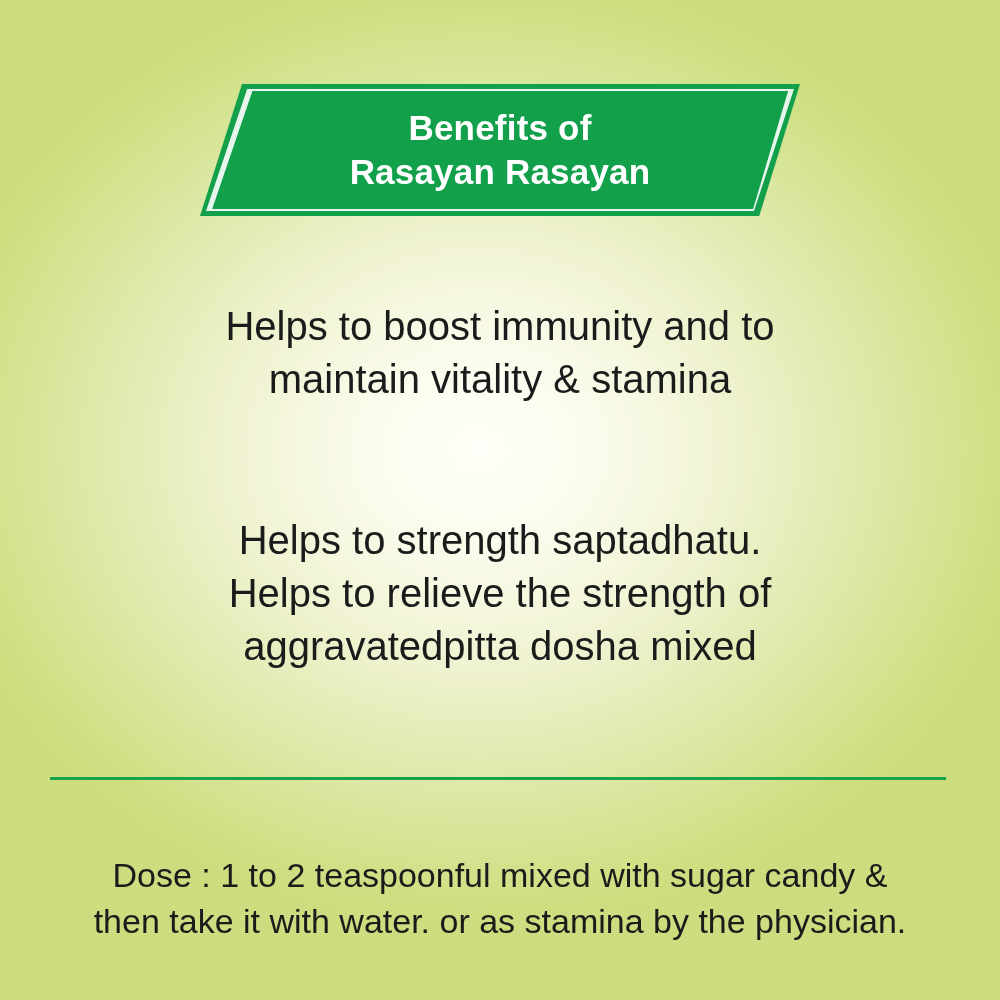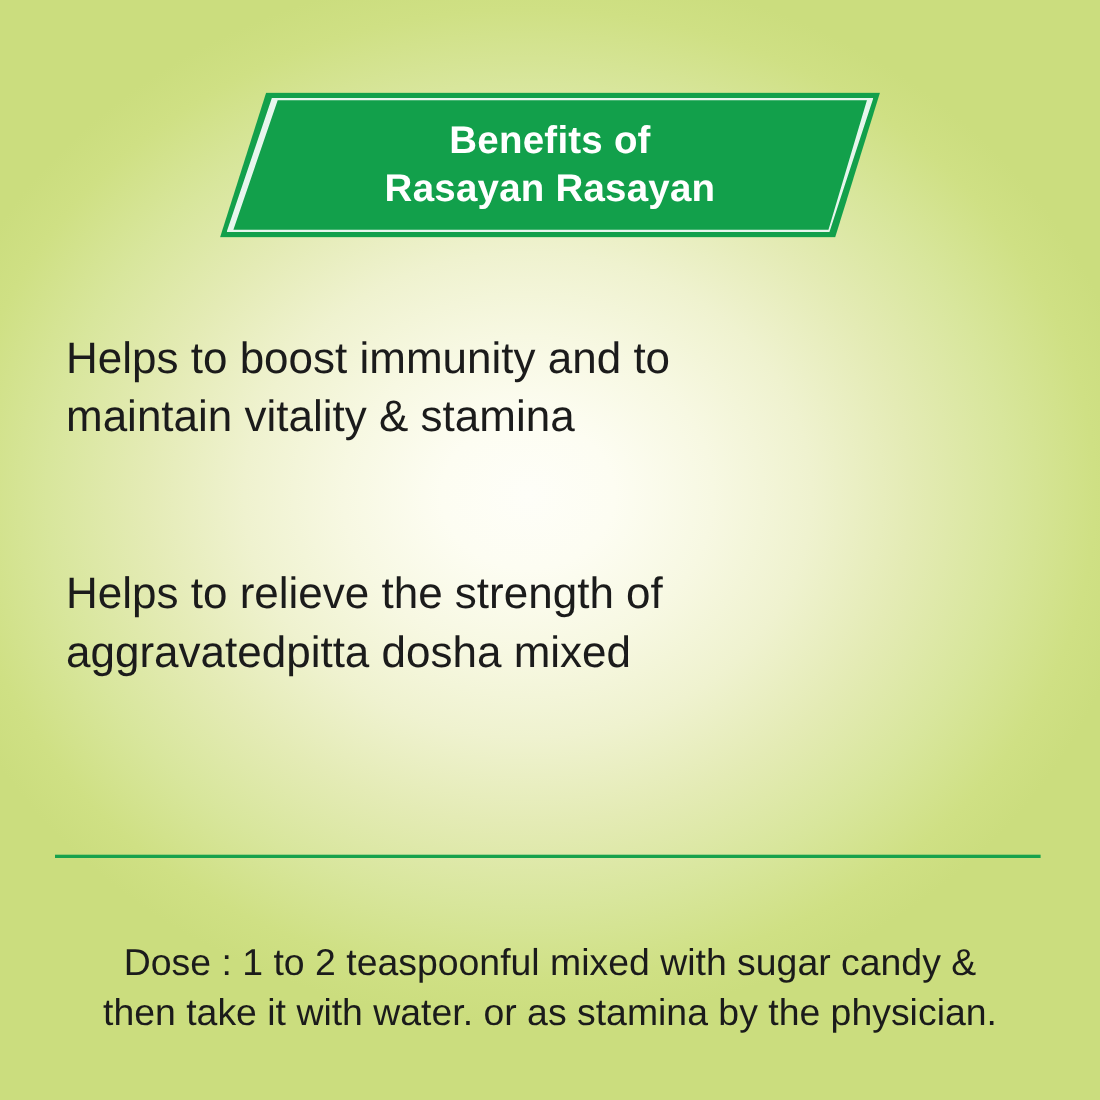--- a/index.html
+++ b/index.html
@@ -82,20 +82,21 @@
     font-stretch: condensed;
   }
   #banner-title .tline { display: block; }
 
   
   #body-copy {
     position: absolute;
     left: 60px;
     width: 880px;
     top: 300px;
+    text-align: center;
     color: #1b1b1b;
     font-size: 40px;
     line-height: 53px;
     font-weight: 400;
     font-stretch: condensed;
   }
   .para { margin: 0; }
   .para-line { display: block; white-space: nowrap; }
   #para-gap { height: 108px; }
 
@@ -141,20 +142,21 @@
   <div id="body-copy">
 
     <p class="para">
       <span class="para-line">Helps to boost immunity and to</span>
       <span class="para-line">maintain vitality &amp; stamina</span>
     </p>
 
     <div id="para-gap"></div>
 
     <p class="para">
+      <span class="para-line">Helps to strength saptadhatu.</span>
       <span class="para-line">Helps to relieve the strength of</span>
       <span class="para-line">aggravatedpitta dosha mixed</span>
     </p>
 
   </div>
 
   <div id="divider"></div>
 
   <div id="dose-note">
     <span class="dline">Dose : 1 to 2 teaspoonful mixed with sugar candy &amp;</span>

